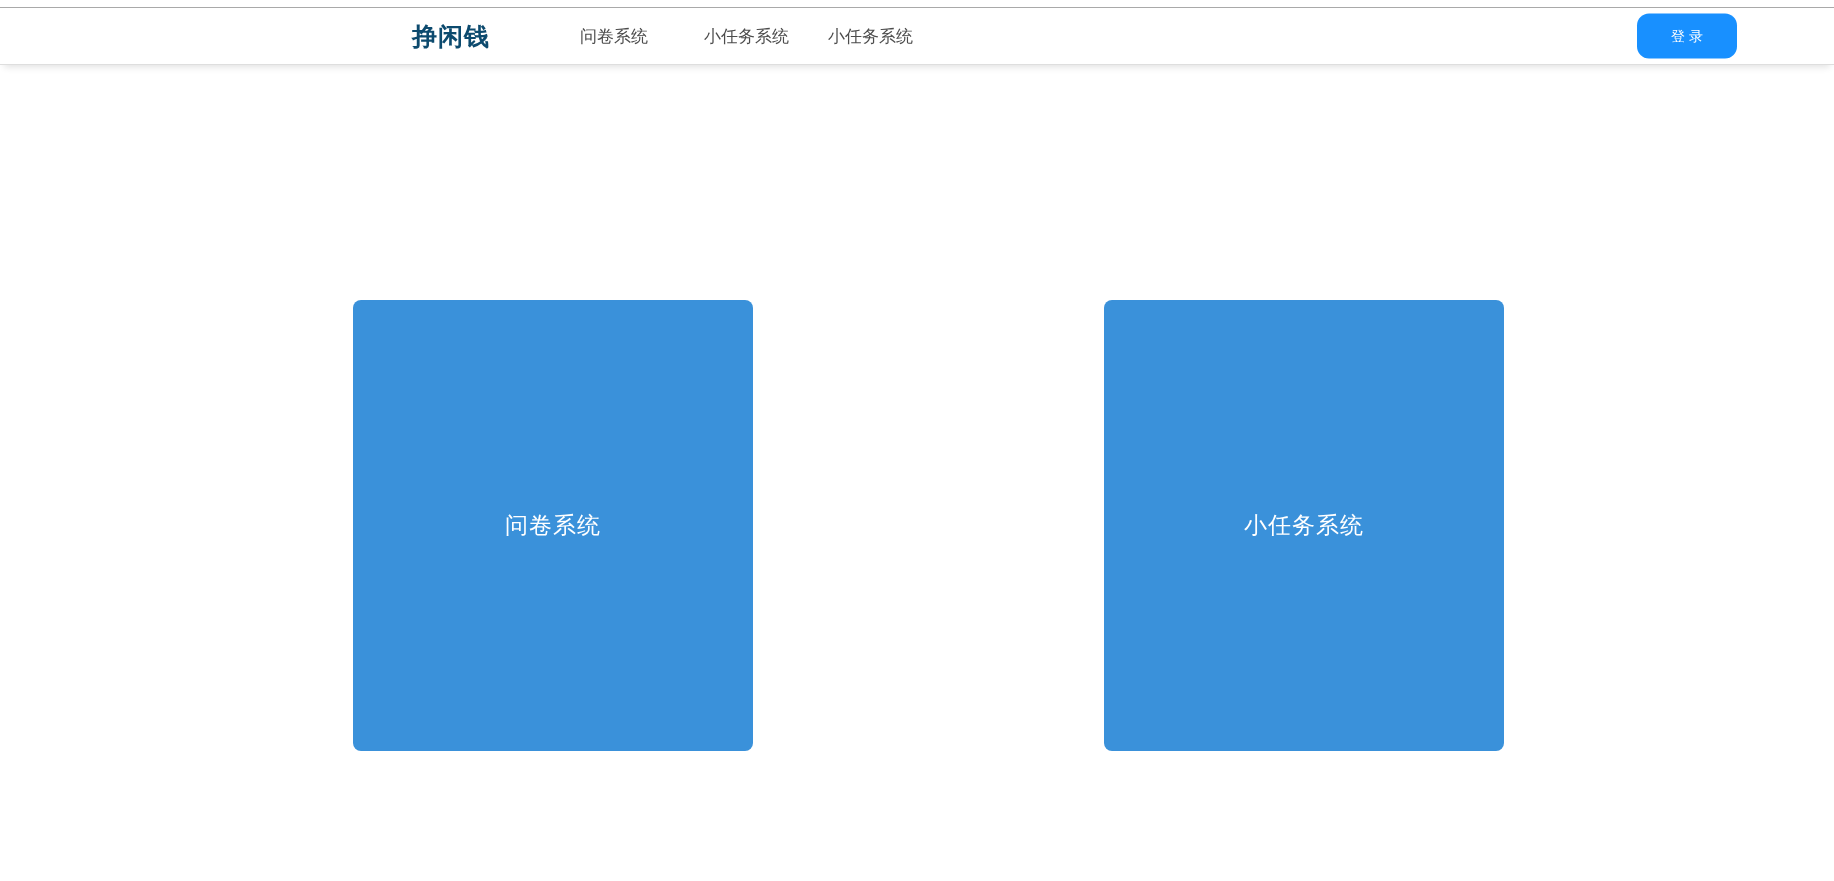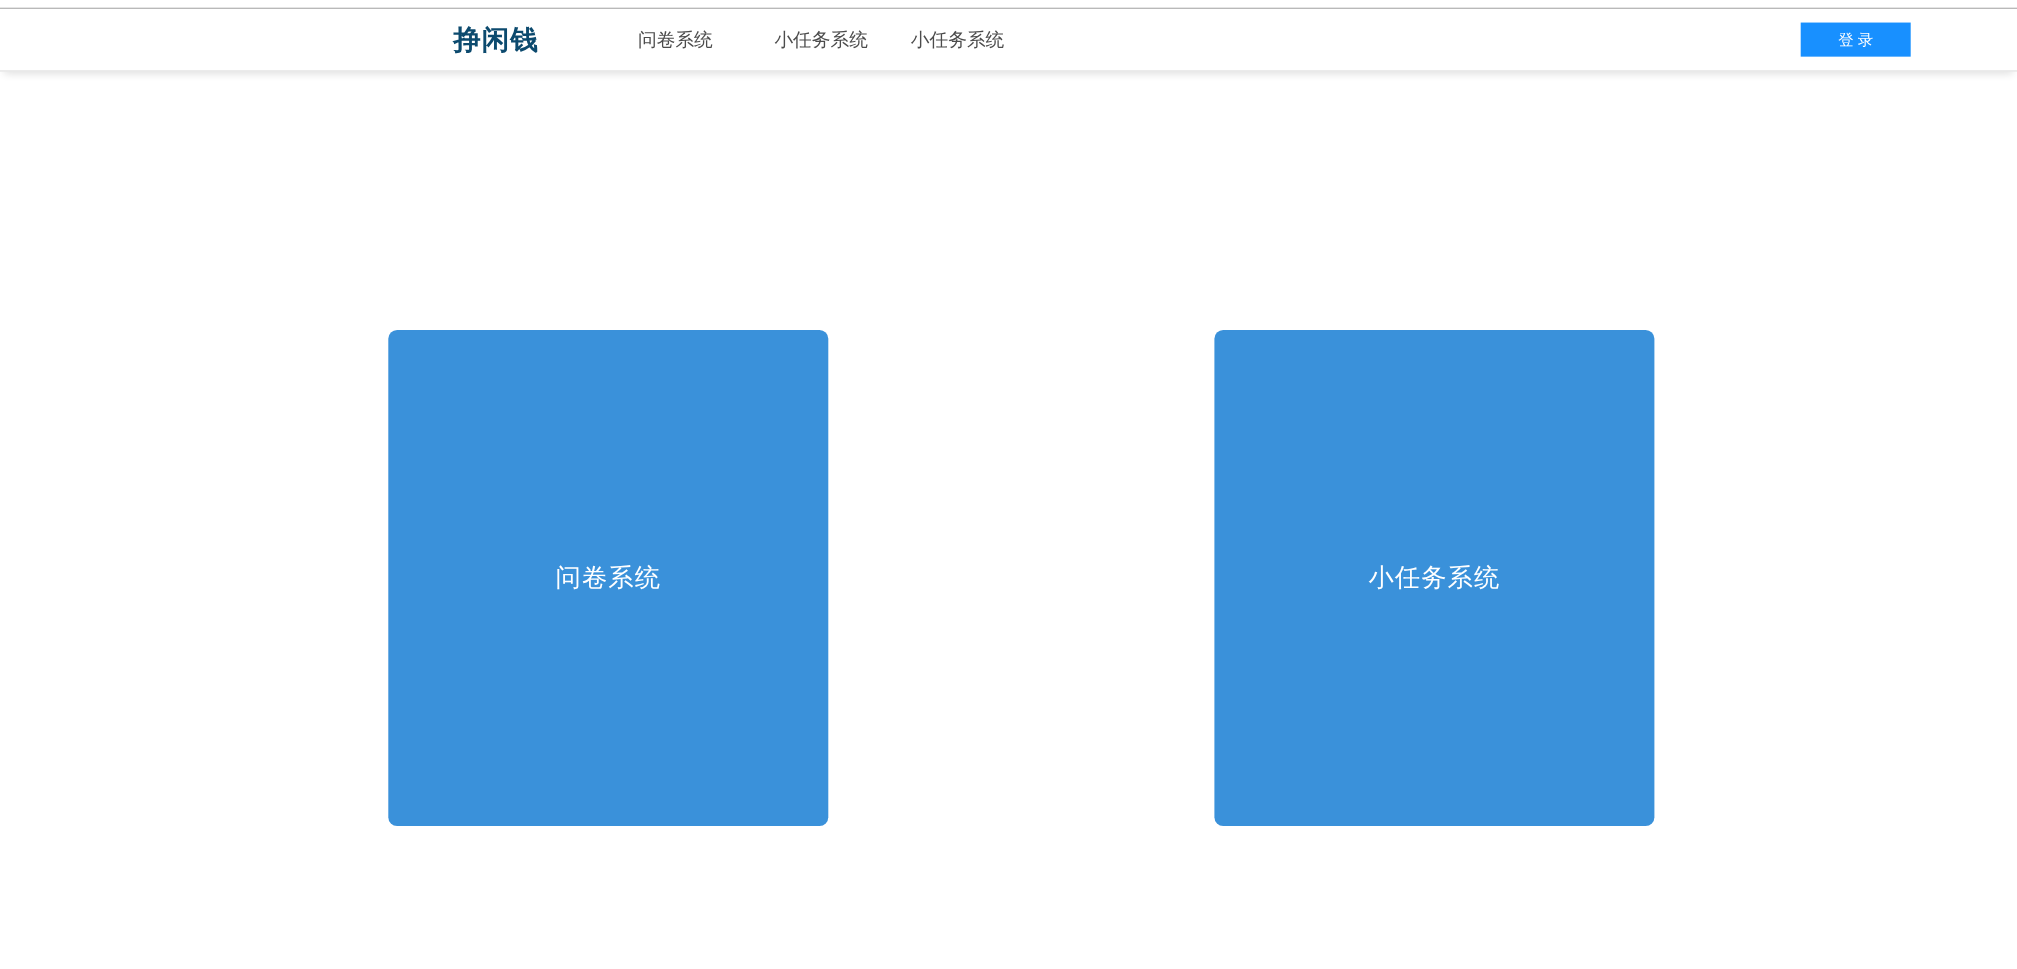--- a/index.html
+++ b/index.html
@@ -61,25 +61,25 @@
     cursor: pointer;
     white-space: nowrap;
     text-align: left;
   }
   .login-btn {
     position: absolute;
     right: 97px;
     top: 50%;
     transform: translateY(-50%);
     width: 100px;
-    height: 31px;
+    height: 45px;
     background: #1890ff;
     color: #ffffff;
     border: none;
-    border-radius: 0;
+    border-radius: 12px;
     font-size: 14px;
     font-family: "Liberation Sans", "DejaVu Sans", sans-serif;
     cursor: pointer;
     line-height: 31px;
     text-align: center;
     padding: 0;
   }
 
   
   .card {

